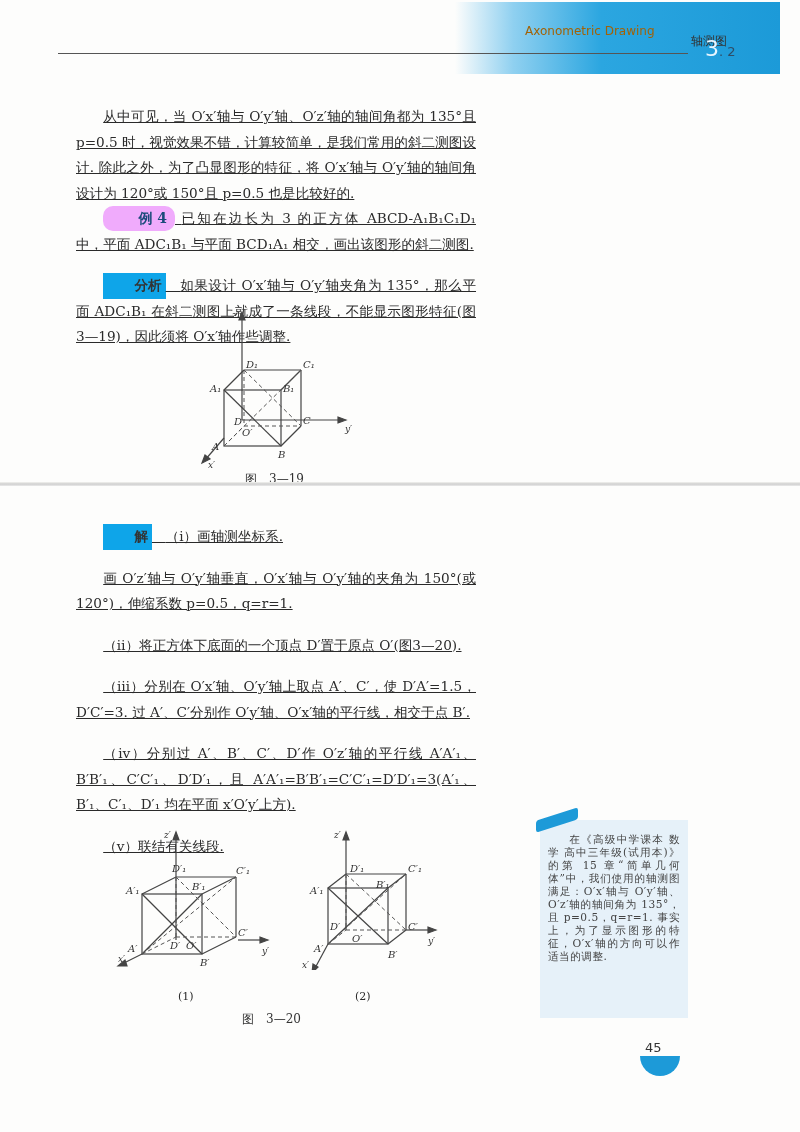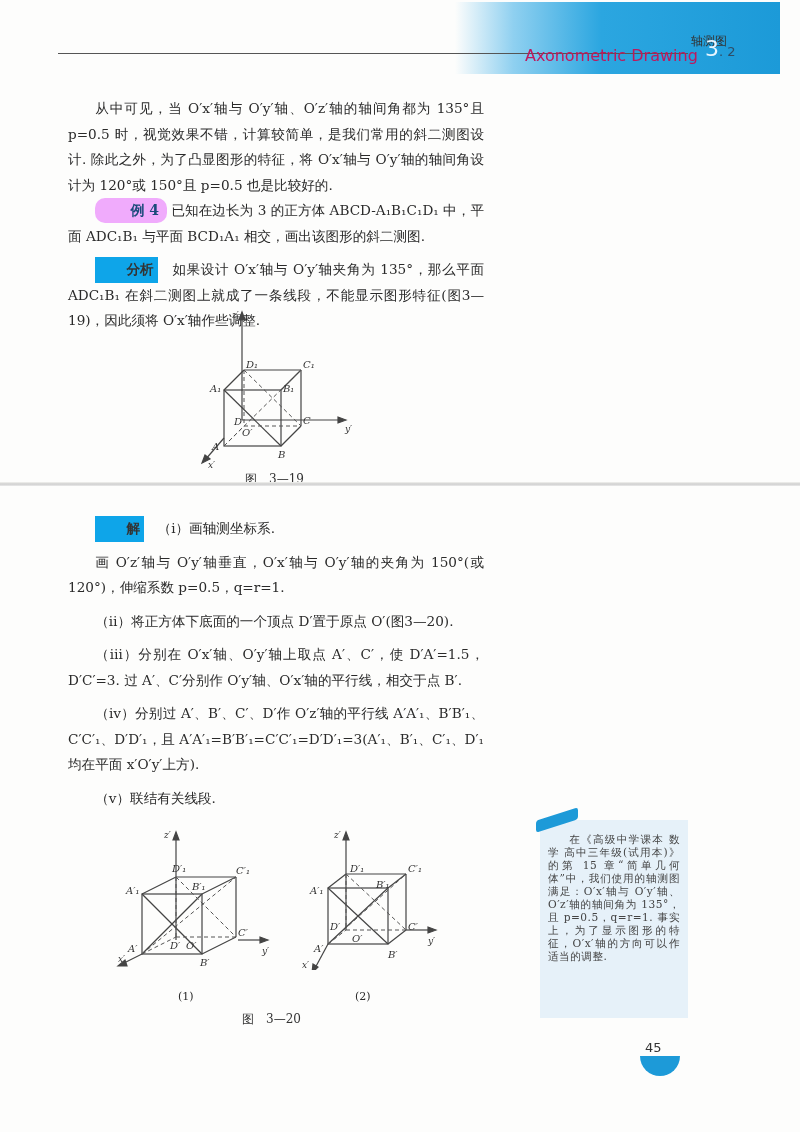--- a/index.html
+++ b/index.html
@@ -1,27 +1,27 @@
 <!DOCTYPE html>
 <html><head>
 <meta charset="utf-8">
 <style>
   html, body { margin:0; padding:0; }
   body { width:800px; height:1132px; background:#fdfdfc; position:relative; overflow:hidden;
          font-family:"DejaVu Serif", serif; color:#2a2a2a; }
   .abs { position:absolute; }
   .header-band { left:455px; top:2px; width:325px; height:72px;
     background:linear-gradient(90deg, rgba(255,255,255,0) 0%, #8fd0f0 18%, #2ba6e0 45%, #1c9ad8 100%); }
-  .header-title { left:525px; top:46px; font-family:"DejaVu Sans", sans-serif; font-size:16px; color:#be185d; }
+  .header-title { left:525px; top:24px; font-family:"DejaVu Sans", sans-serif; font-size:12px; color:#a16207; }
   .header-cn { left:643px; top:33px; font-size:12px; color:#333;padding-left:48px; }
   .header-rule { left:58px; top:53px; width:630px; height:1px; background:#555; }
   .chapter { left:705px; top:36px; color:#e8f6ff; font-family:"DejaVu Sans", sans-serif; font-size:22px; }
   .chapter .sub { font-size:13px; color:#2f4d66; }
   .para { left:60px; width:432px; font-size:13.6px; line-height:25.5px; text-align:justify; }
-  .para p { margin:8px; }
+  .para p { margin:16px;text-decoration:underline; }
   .indent { text-indent:2em; }
   .ex-badge { display:inline-block; background:#f0abfc; color:#1a4a7a; border-radius:10px;
      padding:4px 8px; font-size:14px; line-height:17px; font-weight:bold; }
   .fenxi { display:inline-block; background:#0ea5e9; font-weight:bold; color:#333; padding:0 4px; }
   .fig-caption { font-size:12px; font-weight:normal; color:#333; }
   .divider { left:0; top:482px; width:800px; height:4px;
      background:linear-gradient(180deg,#f3f3f0,#cfcfcf 50%,#eaeaea); }
   .sidenote { left:540px; top:820px; width:148px; height:198px; background:#e6f1f9; }
   .sidenote-stripe { left:536px; top:814px; width:42px; height:12px; background:#1d9ad8;
      transform:skewY(-18deg); border-radius:3px; }

